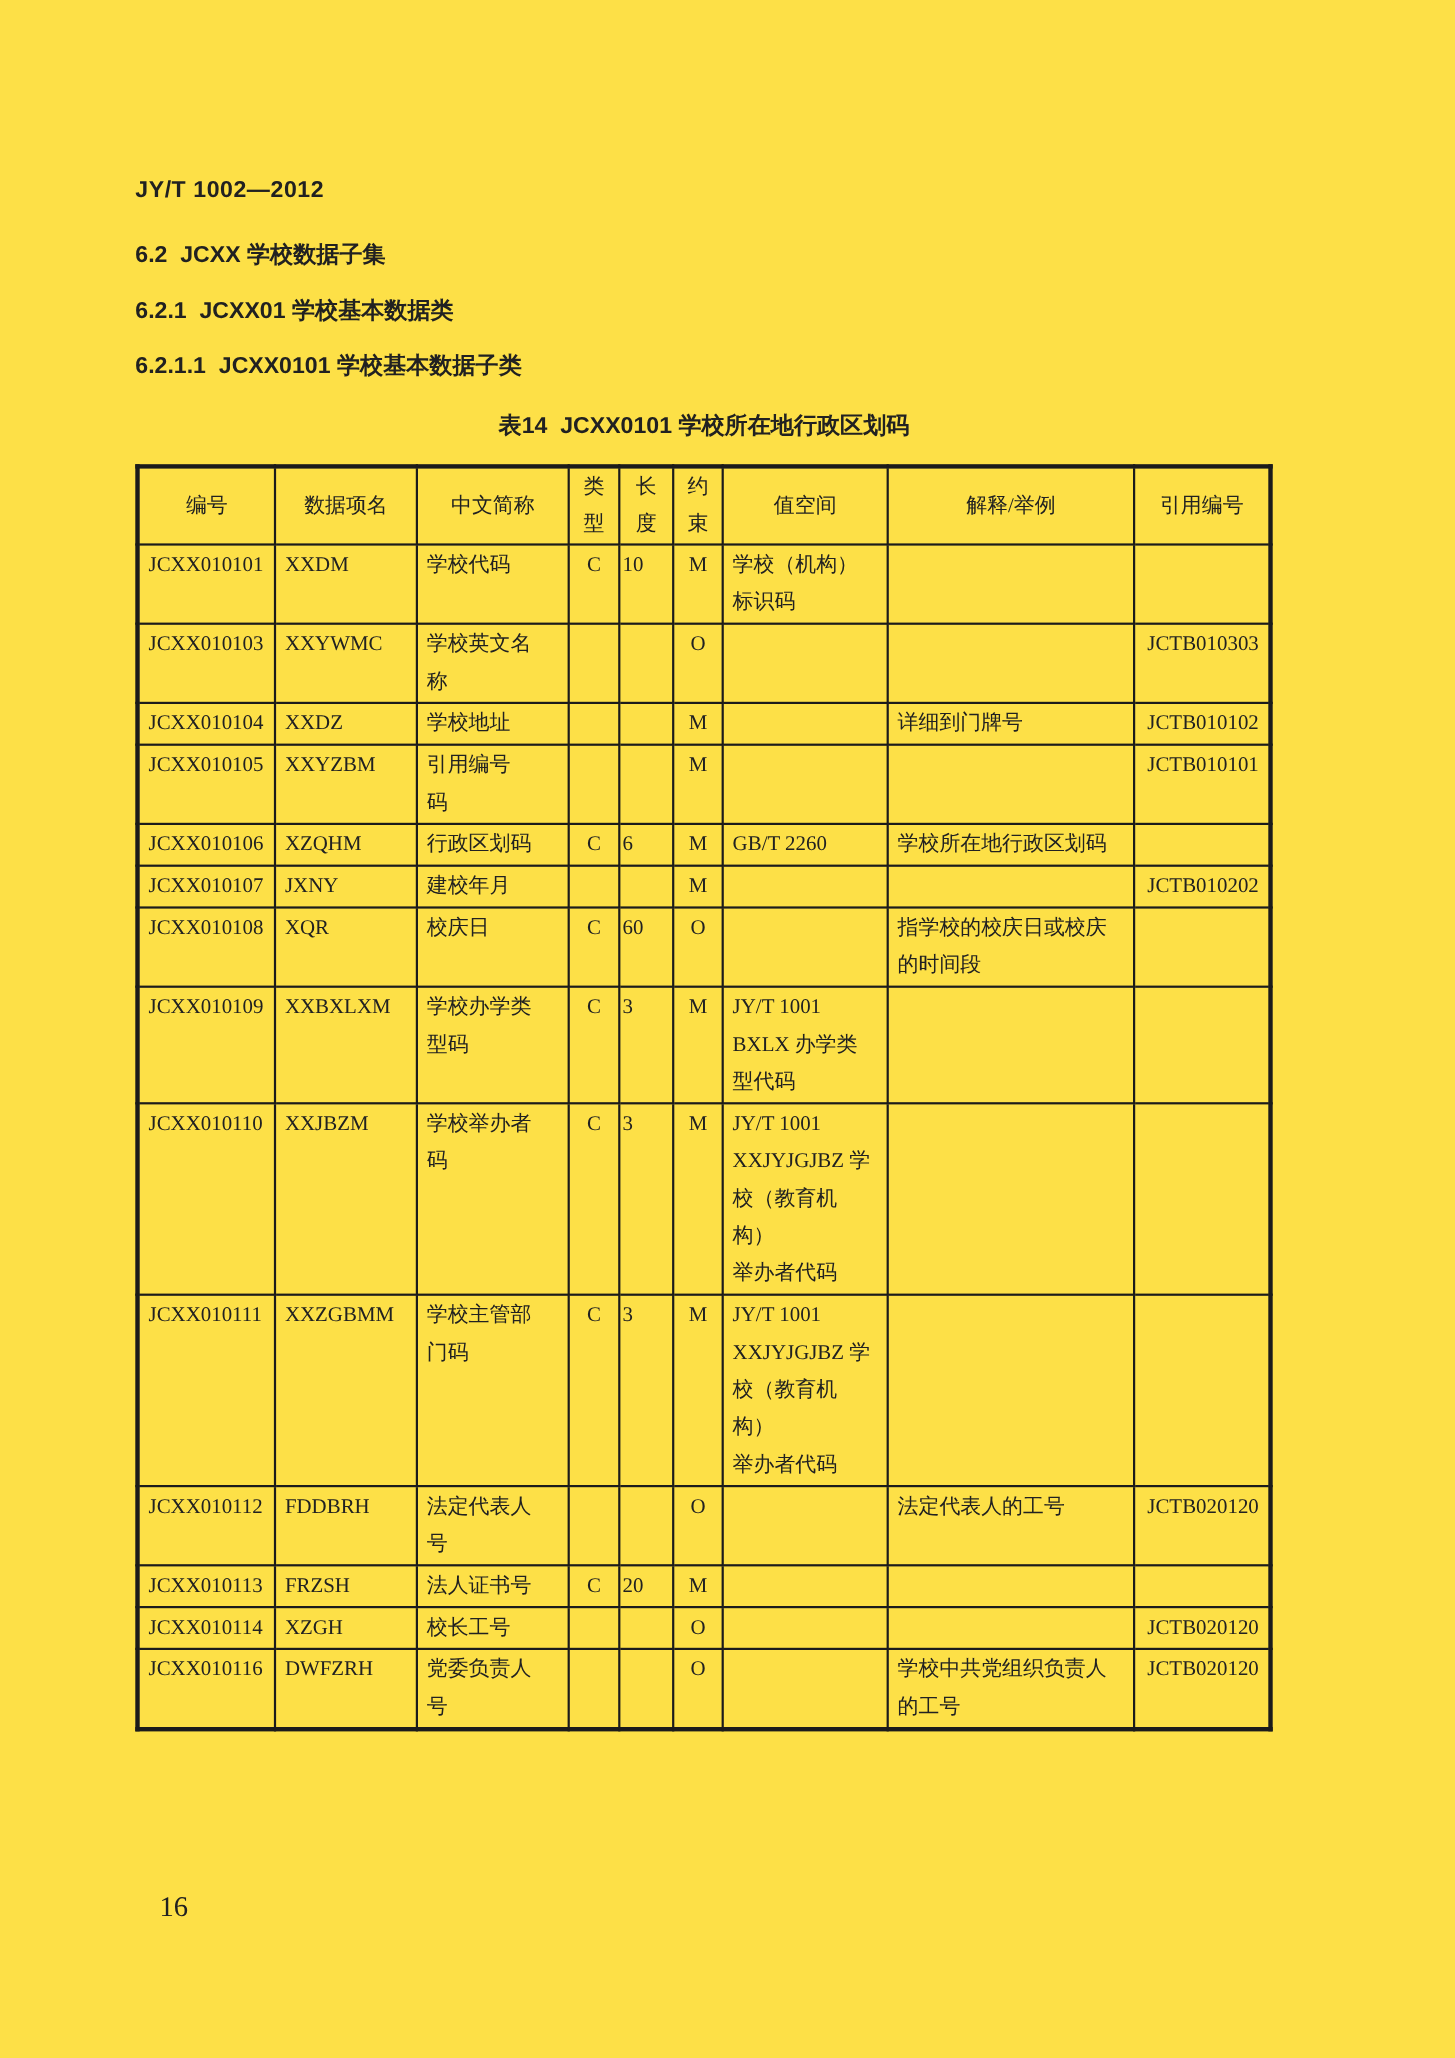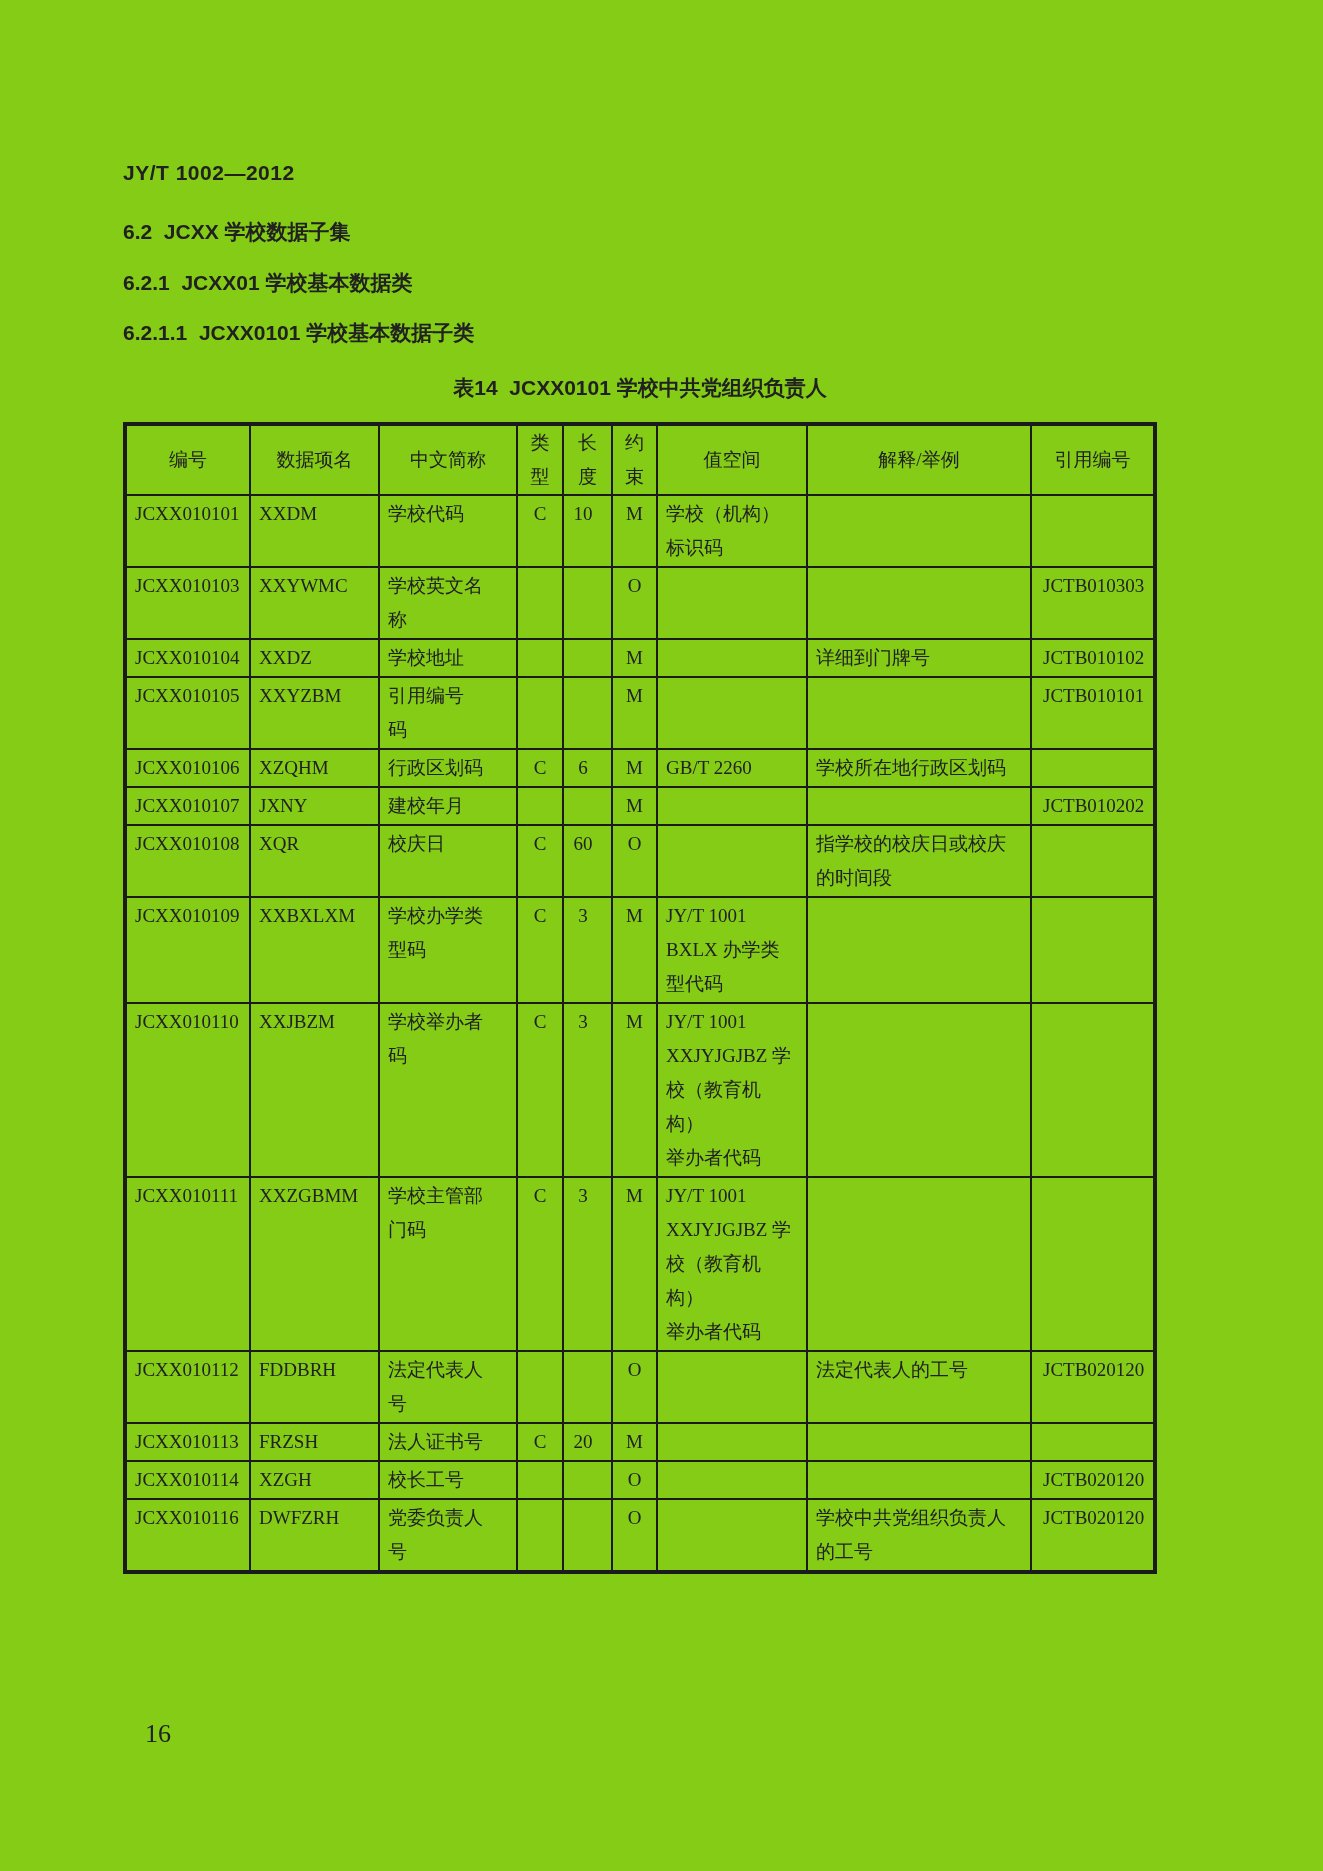--- a/index.html
+++ b/index.html
@@ -11,21 +11,21 @@
     color: #212121;
     position: relative;
   }
   .page {
     position: relative;
     width: 1323px;
     height: 1871px;
     padding-left: 123px;
     padding-right: 168px;
     padding-top: 155px;
-    background: #84cc16;
+    background: #fde047;
     overflow: hidden;
   }
   .doc-number {
     font-family: "Liberation Sans", "DejaVu Sans", sans-serif;
     font-weight: bold;
     font-size: 21px;
     line-height: 35px;
     letter-spacing: 0.5px;
     white-space: pre-wrap;
   }
@@ -77,21 +77,21 @@
     text-align: center;
     padding: 0 4px;
   }
   table.data-table td {
     vertical-align: top;
     text-align: left;
     padding: 1px 8px;
   }
   
   table.data-table td:nth-child(4) { text-align: center; padding: 1px 2px; }
-  table.data-table td:nth-child(5) { text-align: center; padding: 1px 11px 1px 2px; margin-left: 48px; }
+  table.data-table td:nth-child(5) { text-align: left; padding: 1px 11px 1px 2px; margin-left: 48px; }
   table.data-table td:nth-child(6) { text-align: center; padding: 1px 2px; }
   table.data-table td:nth-child(9) { padding-left: 11px; }
   col.c1 { width: 125px; }
   col.c2 { width: 129px; }
   col.c3 { width: 138px; }
   col.c4 { width: 46px; }
   col.c5 { width: 49px; }
   col.c6 { width: 45px; }
   col.c7 { width: 150px; }
   col.c8 { width: 224px; }
@@ -111,21 +111,21 @@
 
   <div class="doc-number">JY/T 1002—2012</div>
 
   <div class="heading h-sec">6.2  JCXX 学校数据子集</div>
 
   <div class="heading h-sub">6.2.1  JCXX01 学校基本数据类</div>
 
   <div class="heading h-sub2">6.2.1.1  JCXX0101 学校基本数据子类</div>
 
 
-  <div class="table-caption">表14  JCXX0101 学校中共党组织负责人</div>
+  <div class="table-caption">表14  JCXX0101 学校所在地行政区划码</div>
 
   <table class="data-table">
     <colgroup>
       <col class="c1">
         <col class="c2">
         <col class="c3">
       <col class="c4">
         <col class="c5">
         <col class="c6">
       <col class="c7">

